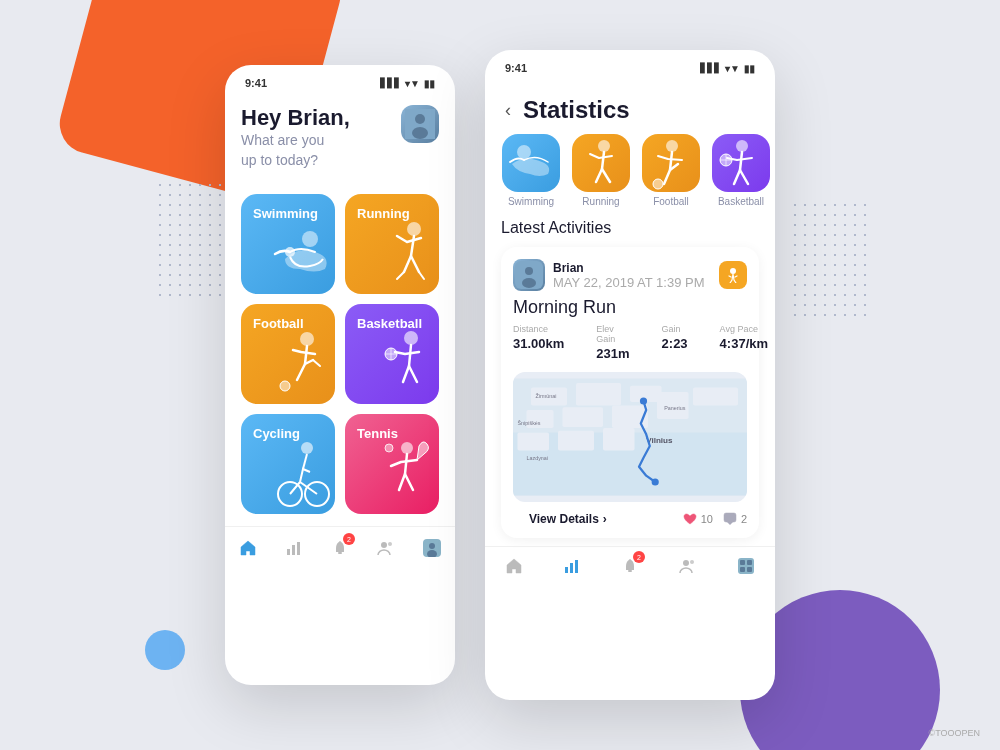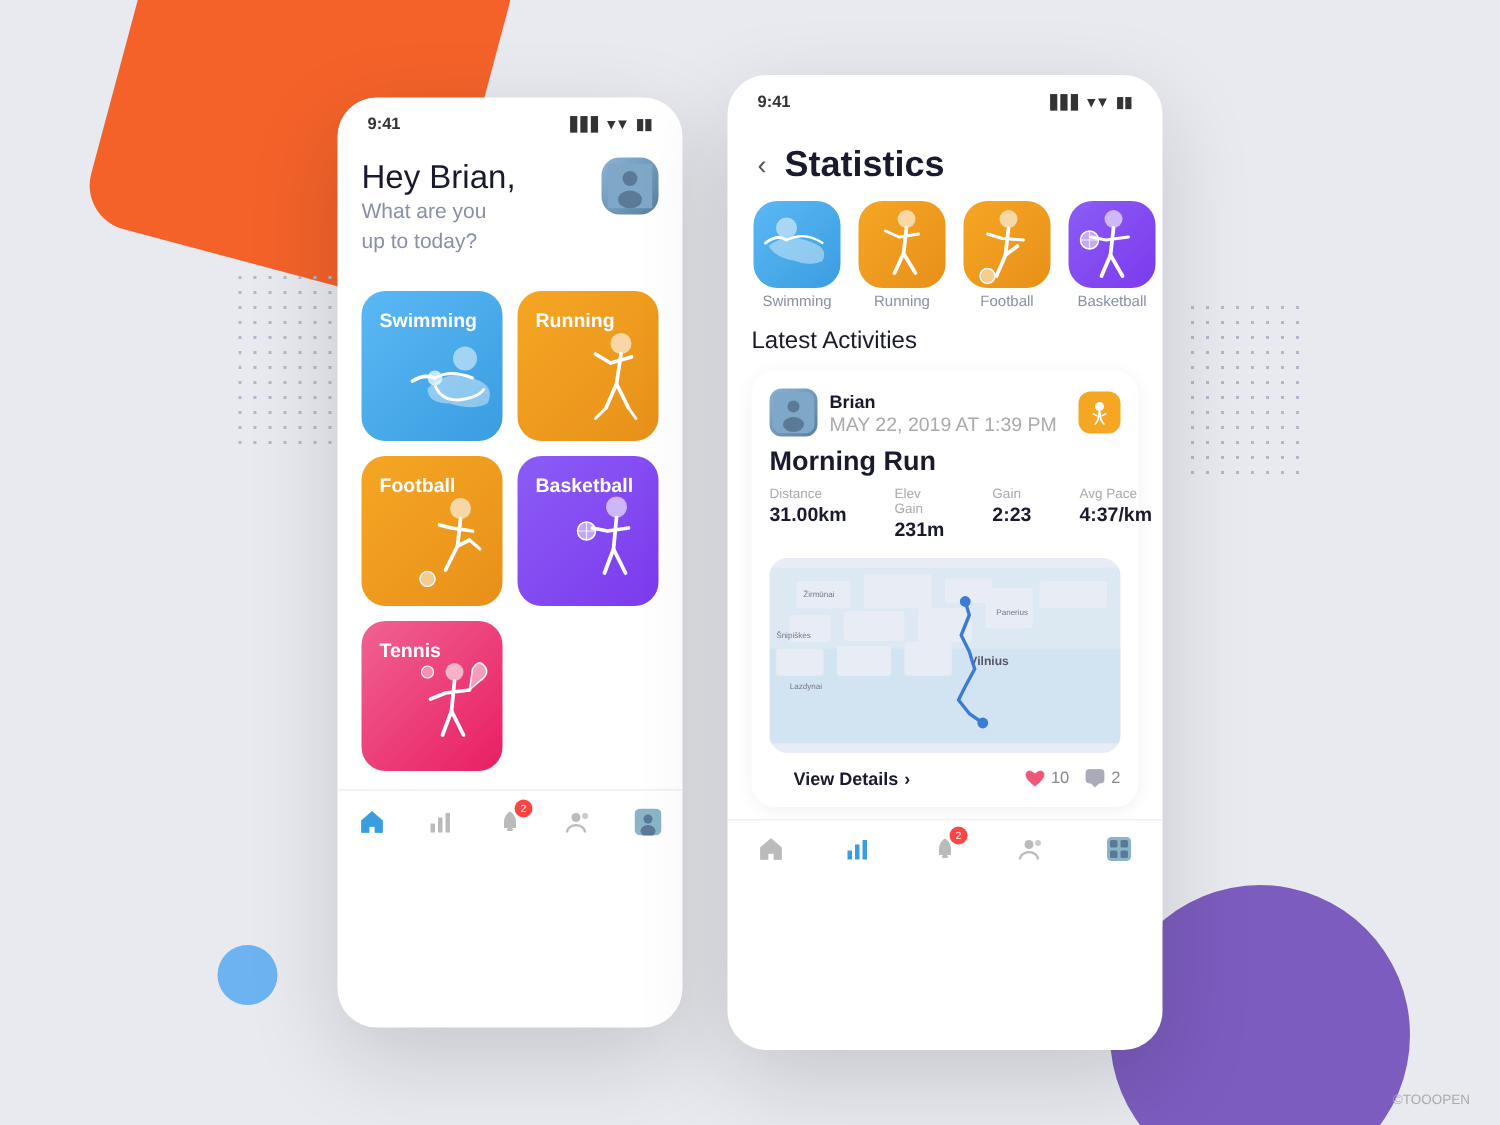--- a/index.html
+++ b/index.html
@@ -126,21 +126,21 @@
 
     .home-header {
       display: flex;
       justify-content: space-between;
       align-items: flex-start;
       margin-bottom: 8px;
     }
 
     .greeting-text {
       font-size: 22px;
-      font-weight: 400;
+      font-weight: 700;
       color: #1a1a2e;
     }
 
     .avatar-circle {
       width: 38px;
       height: 38px;
       border-radius: 12px;
       background: linear-gradient(135deg, #8ab4d6, #5a7fa0);
       overflow: hidden;
       display: flex;
@@ -350,21 +350,21 @@
       border-radius: 8px;
       display: flex;
       align-items: center;
       justify-content: center;
       color: white;
       font-size: 12px;
     }
 
     .activity-name {
       font-size: 18px;
-      font-weight: 700;
+      font-weight: 400;
       color: #1a1a2e;
       margin-bottom: 6px;
     }
 
     .activity-stats {
       display: flex;
       gap: 32px;
       margin-bottom: 10px;
     }
 
@@ -531,20 +531,33 @@
               <path d="M42 21 L40 42" stroke="white" stroke-width="2.5" fill="none" stroke-linecap="round"></path>
               <path d="M36 30 L26 28 M36 30 L50 28" stroke="white" stroke-width="2.5" fill="none" stroke-linecap="round"></path>
               <path d="M40 42 L34 58 M40 42 L48 58" stroke="white" stroke-width="2.5" fill="none" stroke-linecap="round"></path>
               <circle cx="22" cy="30" r="6" fill="rgba(255,255,255,0.5)" stroke="white" stroke-width="1"></circle>
               <line x1="16" y1="30" x2="28" y2="30" stroke="rgba(255,255,255,0.8)" stroke-width="0.8"></line>
               <line x1="22" y1="24" x2="22" y2="36" stroke="rgba(255,255,255,0.8)" stroke-width="0.8"></line>
             </svg>
           </div>
         </div>
 
+        <div class="sport-card card-cycling">
+          <span class="sport-card-label">Cycling</span>
+          <div class="sport-card-figure">
+            <svg viewBox="0 0 70 80" fill="none">
+              <circle cx="42" cy="14" r="6" fill="rgba(255,255,255,0.6)"></circle>
+              <circle cx="25" cy="60" r="12" stroke="white" stroke-width="2" fill="none"></circle>
+              <circle cx="52" cy="60" r="12" stroke="white" stroke-width="2" fill="none"></circle>
+              <path d="M35 48 L25 60 M35 48 L52 60" stroke="white" stroke-width="2" fill="none"></path>
+              <path d="M35 48 L38 35 L45 38" stroke="white" stroke-width="2" fill="none"></path>
+              <path d="M38 35 L42 20" stroke="white" stroke-width="2" fill="none"></path>
+            </svg>
+          </div>
+        </div>
 
         <div class="sport-card card-tennis">
           <span class="sport-card-label">Tennis</span>
           <div class="sport-card-figure">
             <svg viewBox="0 0 70 80" fill="none">
               <circle cx="38" cy="14" r="6" fill="rgba(255,255,255,0.6)"></circle>
               <path d="M38 20 L36 40" stroke="white" stroke-width="2.5" fill="none" stroke-linecap="round"></path>
               <path d="M32 28 L22 32 M32 28 L48 26" stroke="white" stroke-width="2.5" fill="none" stroke-linecap="round"></path>
               <path d="M36 40 L30 56 M36 40 L44 56" stroke="white" stroke-width="2.5" fill="none" stroke-linecap="round"></path>
               <path d="M48 26 L55 20 Q62 15 58 10 Q54 5 50 12 Z" fill="rgba(255,255,255,0.5)" stroke="white" stroke-width="1"></path>

